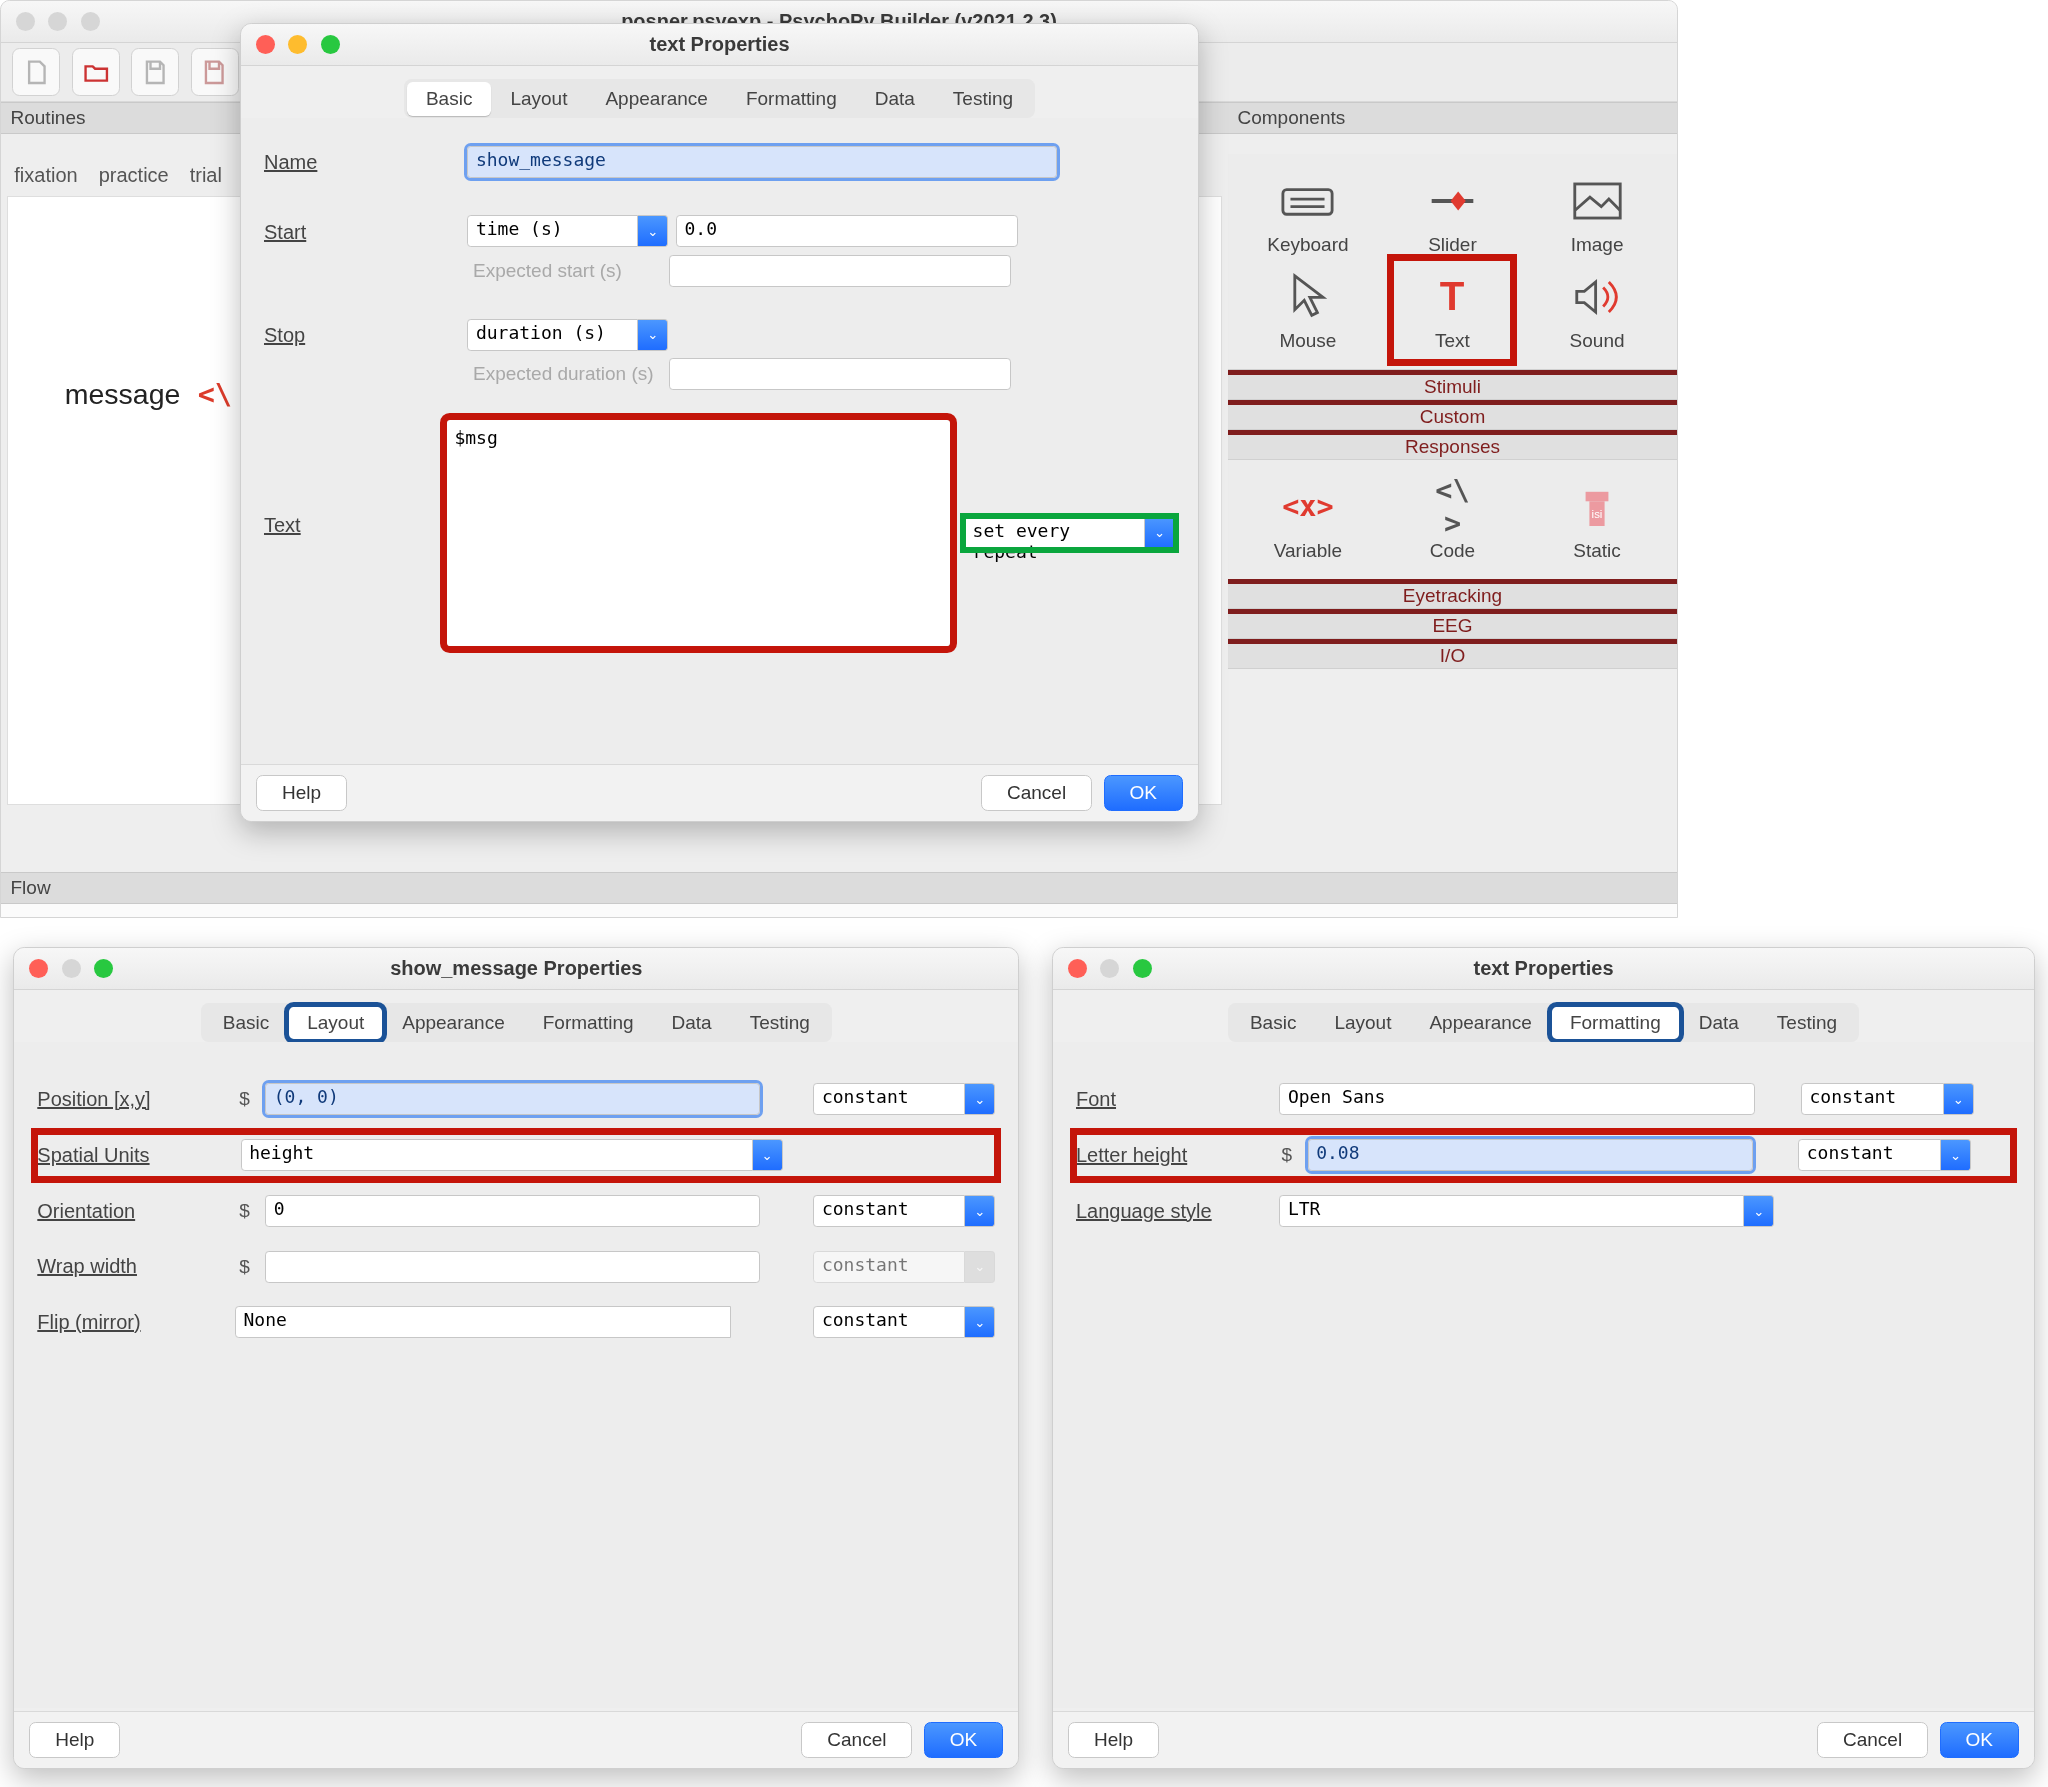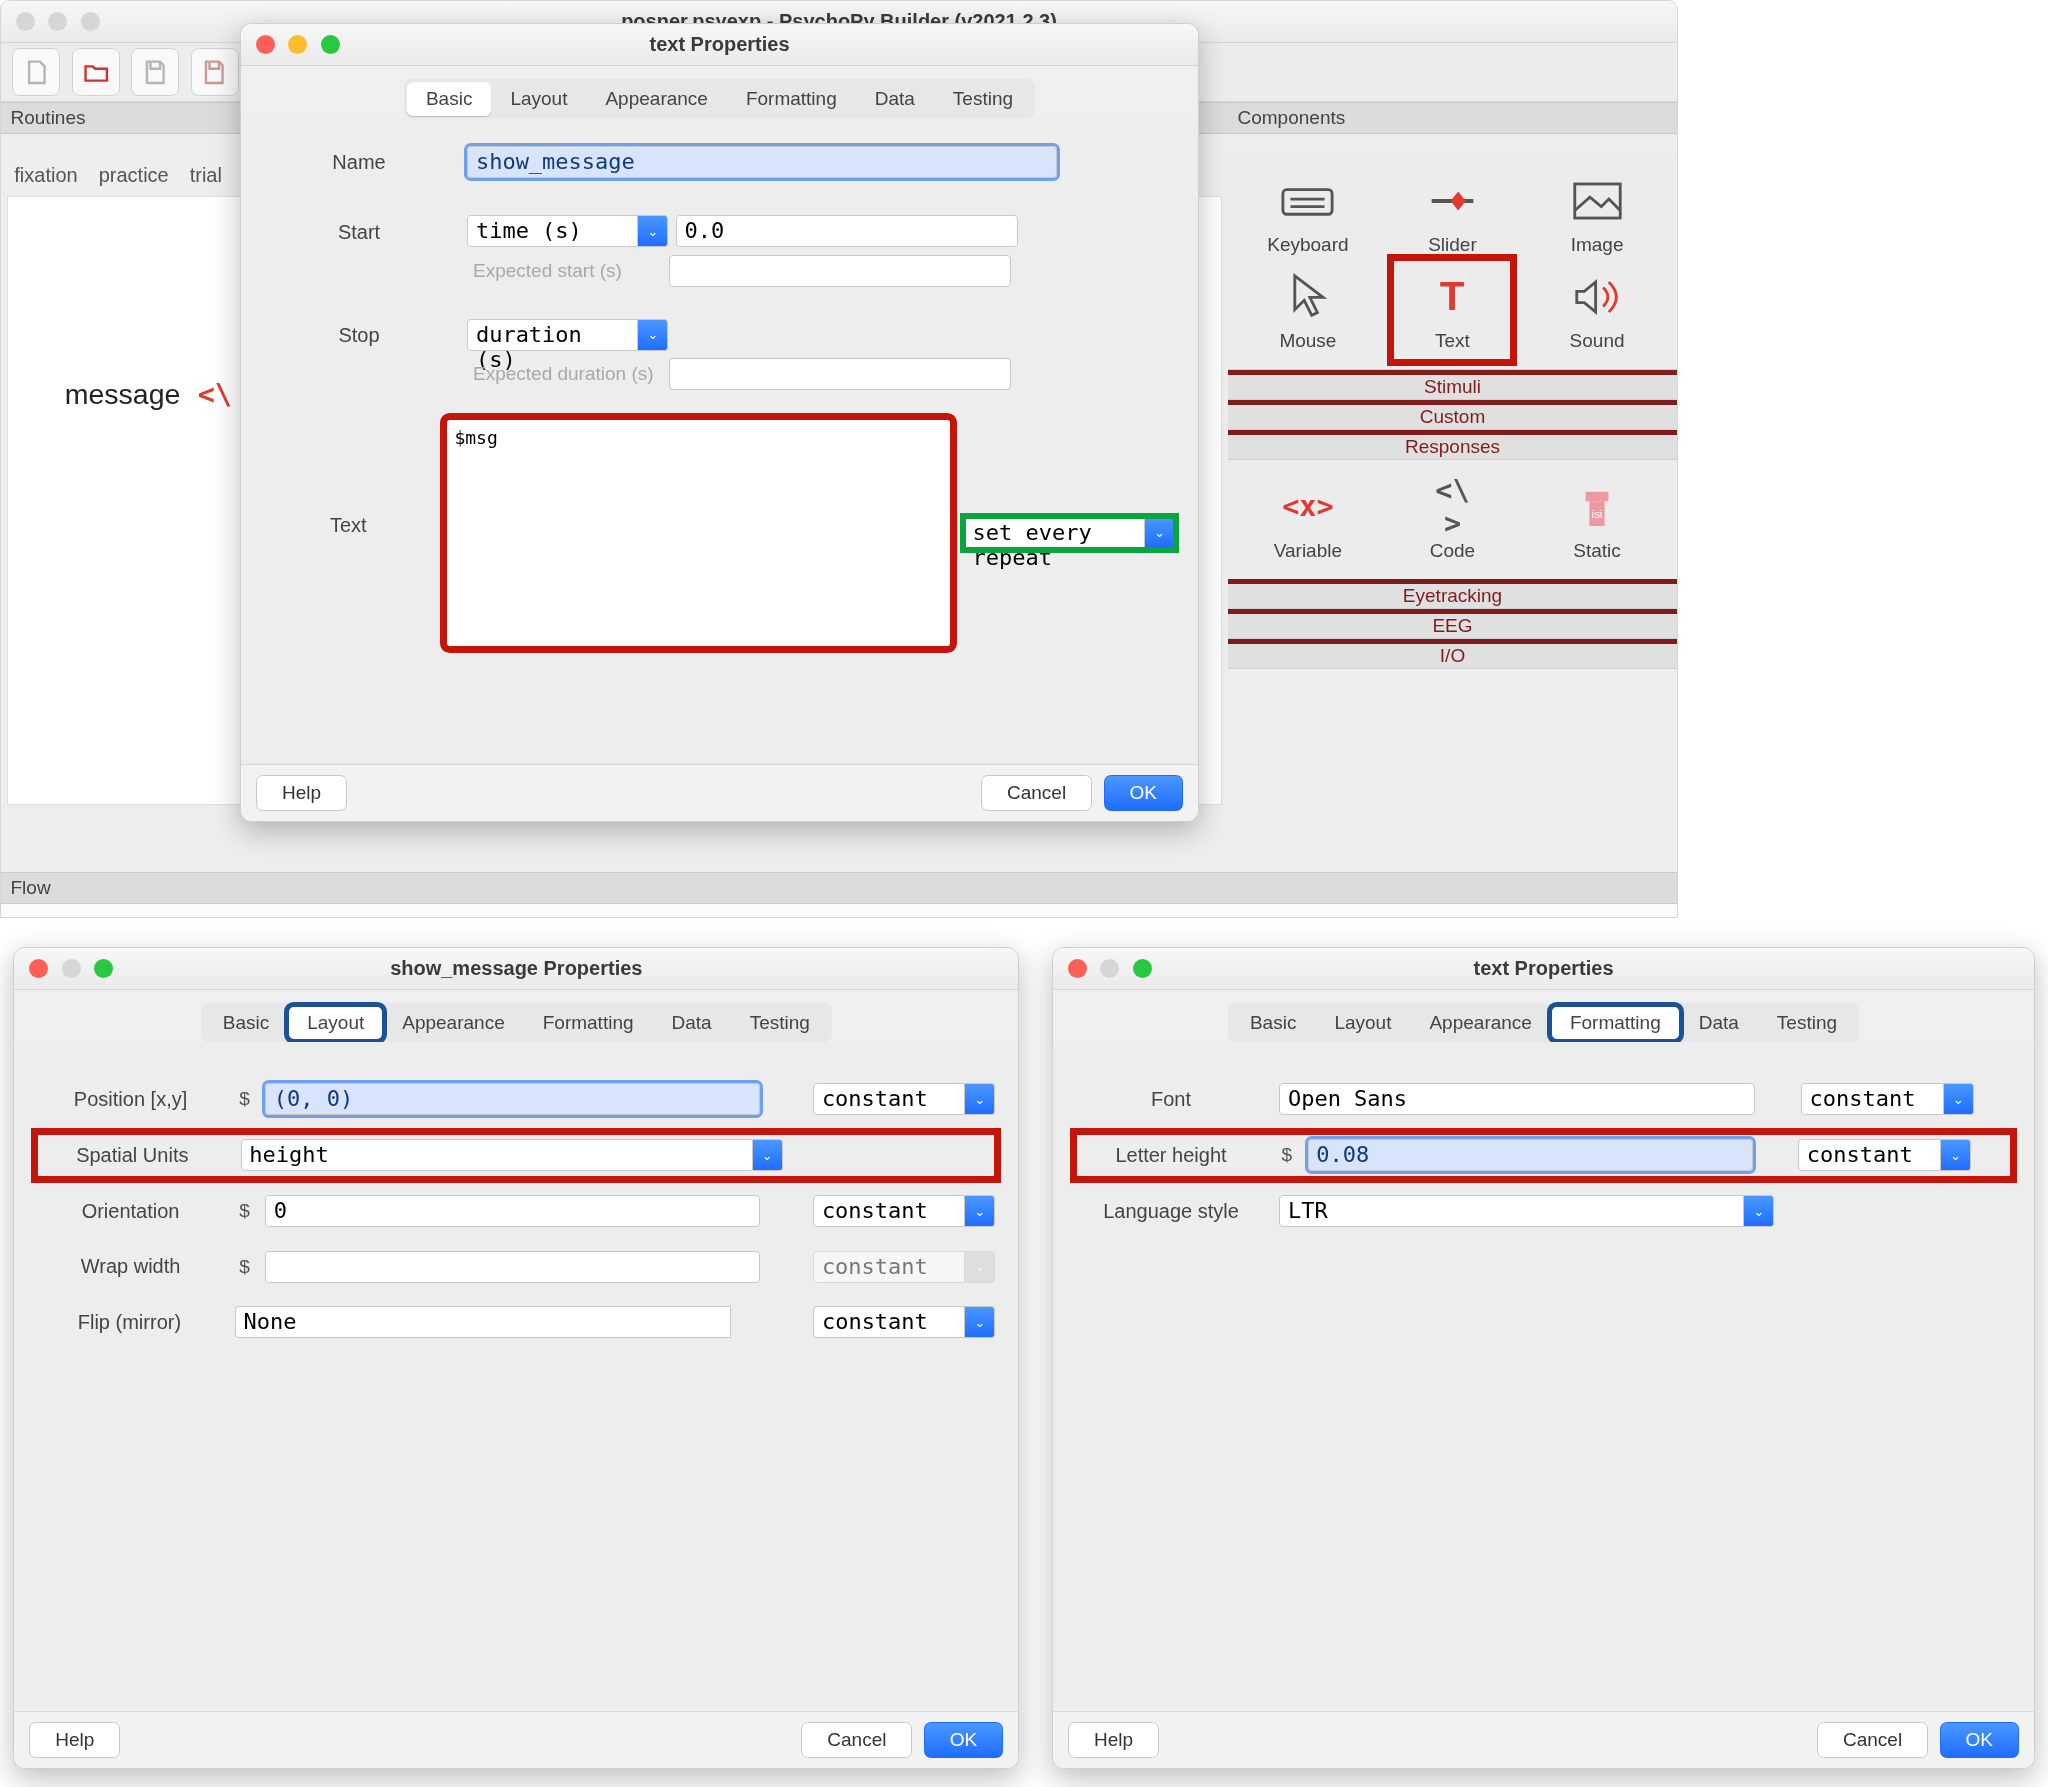--- a/index.html
+++ b/index.html
@@ -48,23 +48,23 @@
   .dialog { position:absolute; background:#efefef; border:1px solid #cfcfcf; border-radius:11.4px; box-shadow:0 9.5px 28.5px rgba(0,0,0,0.25); overflow:hidden; }
   .dlg-titlebar { height:42px; background:linear-gradient(#f7f7f7,#eaeaea); border-bottom:1px solid #d4d4d4; display:flex; align-items:center; position:relative; }
   .dlg-titlebar .title { position:absolute; left:0; right:0; text-align:center; font-size:20px; font-weight:600; color:#3a3a3a; }
 
   .tabbar { display:flex; background:#e7e7e7; border-radius:7.6px; padding:2.9px; margin:13.3px auto 0; width:max-content; }
   .tabbtn { padding:5.7px 19px; font-size:19px; color:#444; border-radius:5.7px; cursor:pointer; }
   .tabbtn.active { background:#fff; box-shadow:0 1px 1px rgba(0,0,0,0.2); }
 
   .dlg-body { position:relative; padding:17px 23px 19px; background:#ededed; }
   .field-row { display:flex; align-items:center; gap:13.3px; min-height:42px; }
-  .field-row > label { width:190px; font-size:20px; color:#444; text-align:center; }
+  .field-row > label { width:190px; font-size:20px; color:#444; text-align:left;text-decoration:underline; }
   .field-sub { font-size:19px; color:#a9a9a9; padding-left:5.7px;}
-  .txt { height:32px; border:1px solid #c7c7c7; border-radius:3.8px; background:#fff; padding:1.9px 7.6px; font-family:ui-monospace,Menlo,monospace; font-size:22px; }
+  .txt { height:32px; border:1px solid #c7c7c7; border-radius:3.8px; background:#fff; padding:1.9px 7.6px; font-family:ui-monospace,Menlo,monospace; font-size:18px; }
   .txt.sel { outline:3.8px solid #6ea0f0; outline-offset:0; background:#d7e4fb; color:#103a7a; }
   .sel-combo { height:32px; border:1px solid #c7c7c7; border-left:none; border-radius:0 3.8px 3.8px 0; background:linear-gradient(#4b97ff,#1f6dff); width:30px; display:flex; align-items:center; justify-content:center; color:#fff; font-size:13.3px; }
   .combo { display:flex; align-items:stretch; }
   .combo .txt { border-radius:3.8px 0 0 3.8px; }
   .textarea { border:1px solid #cfcfcf; background:#fff; border-radius:3.8px; padding:7.6px; font-family:ui-monospace,Menlo,monospace; font-size:18px; }
 
   .dlg-footer { position:absolute; left:0; right:0; bottom:0; height:57px; background:#f2f2f2; border-top:1px solid #d9d9d9; display:flex; align-items:center; padding:0 15px; }
   .btn { height:36px; border:1px solid #c8c8c8; border-radius:6.7px; background:#fff; padding:0 25px; font-size:19px; color:#333; cursor:pointer; }
   .btn.primary { background:linear-gradient(#4b97ff,#1f6dff); color:#fff; border-color:#1f6dff; }
   .spacer { flex:1; }

